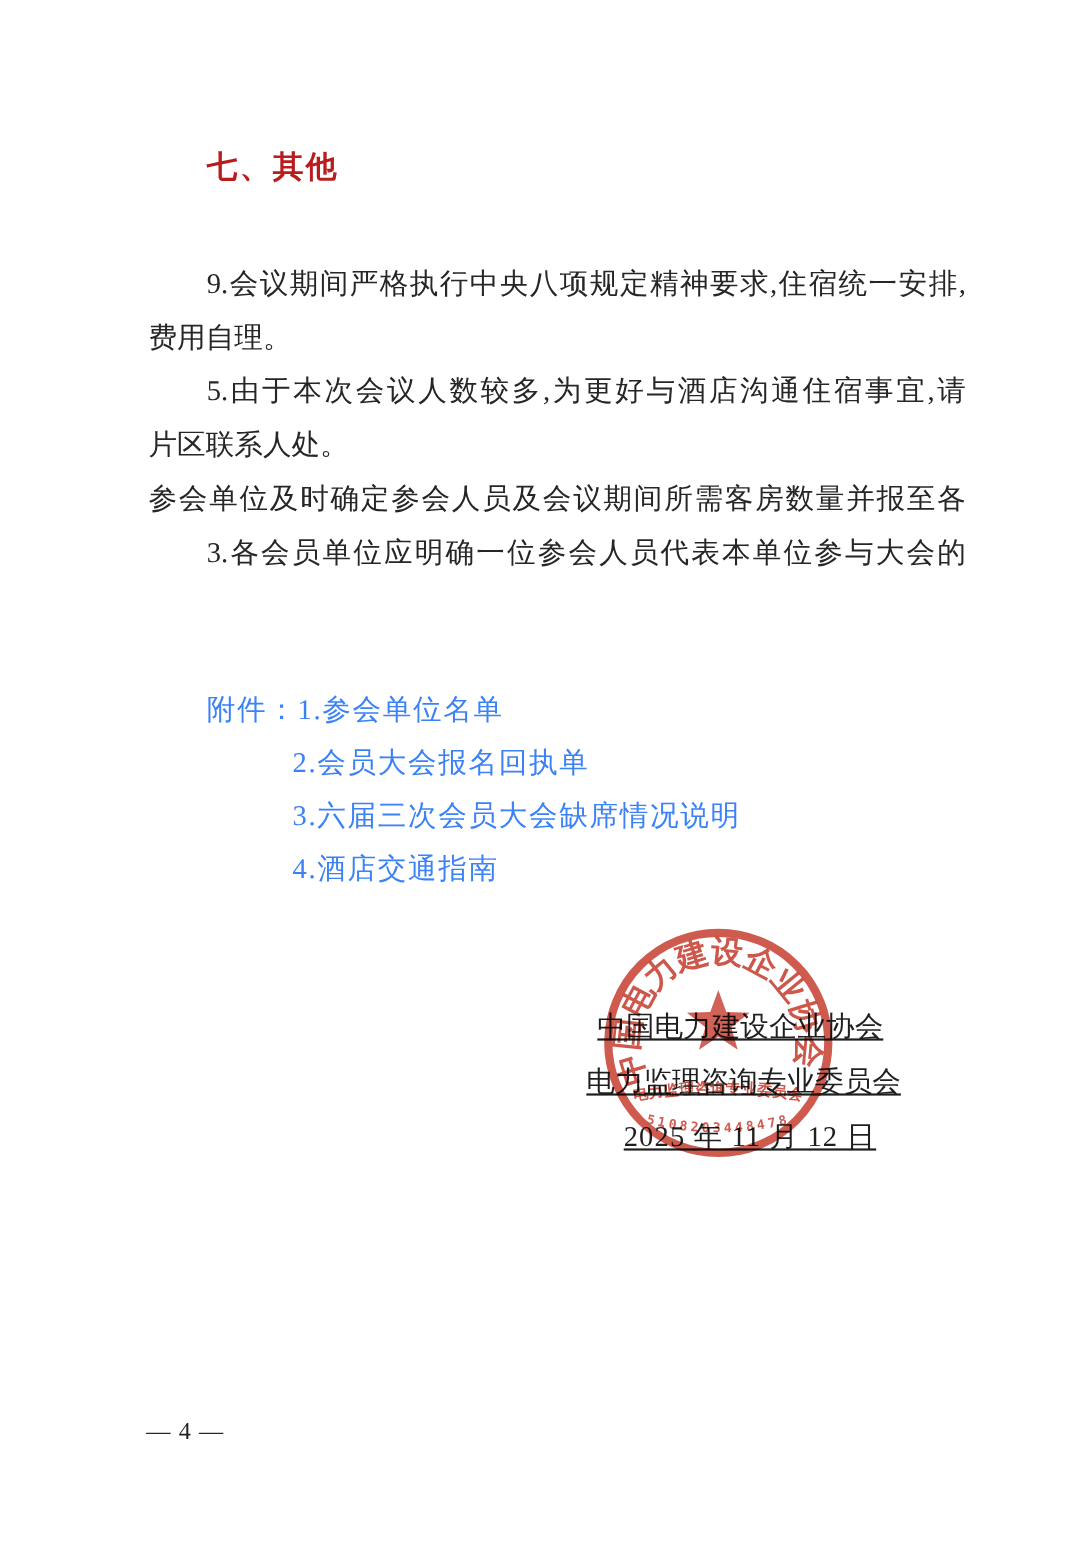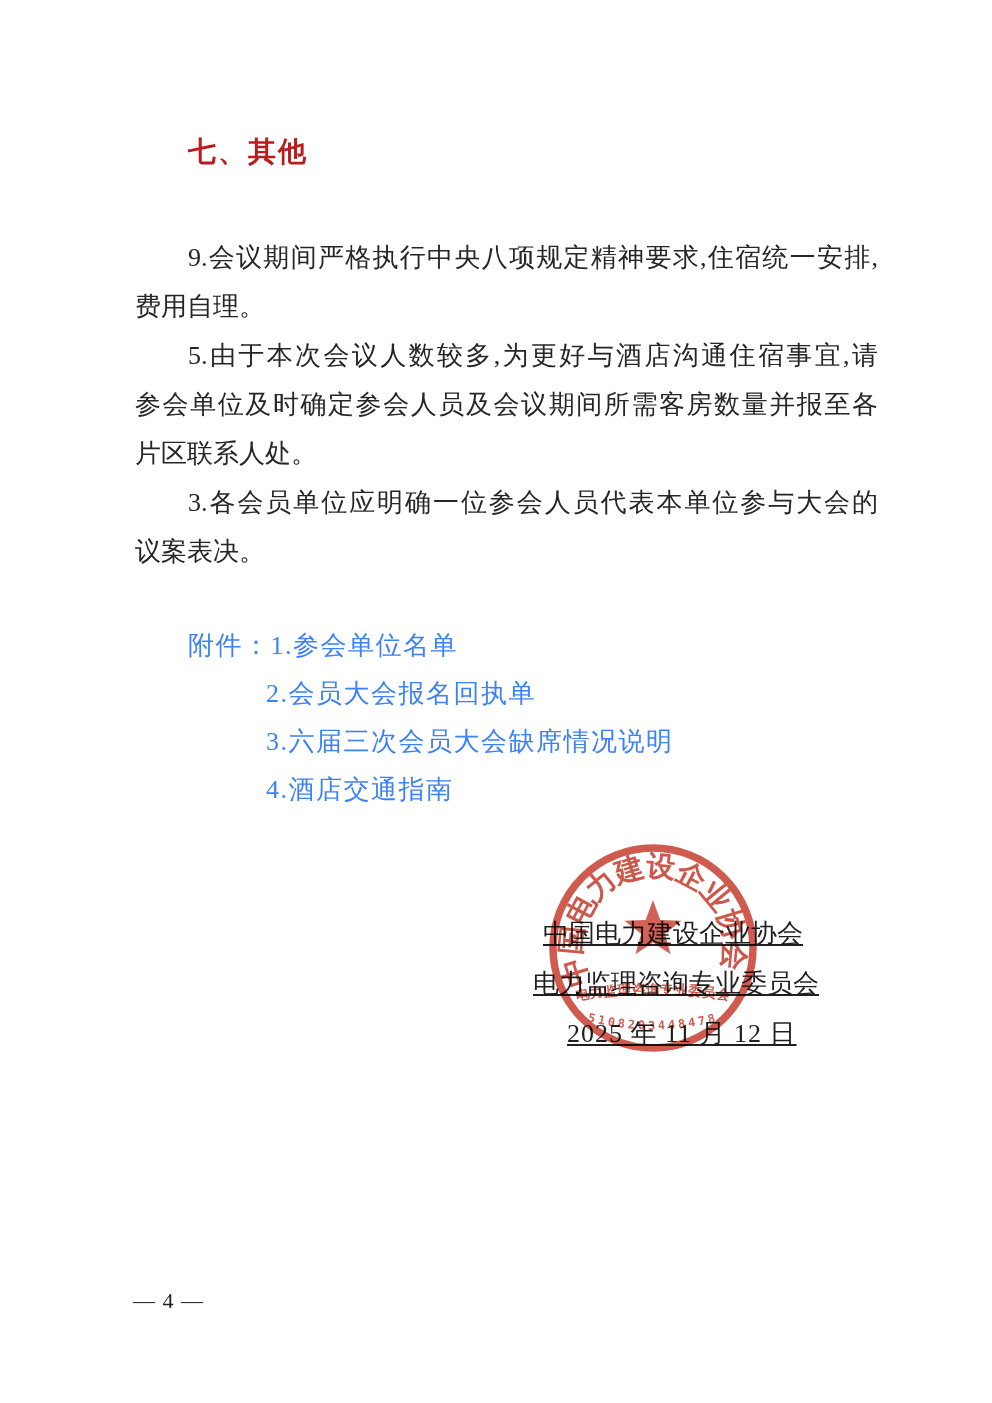--- a/index.html
+++ b/index.html
@@ -60,24 +60,23 @@
 <body>
 
 <div class="page">
 
   <h1 class="heading">七、其他</h1>
 
   <div class="body-block">
     <div class="bl indent fill">9.会议期间严格执行中央八项规定精神要求,住宿统一安排,</div>
     <div class="bl">费用自理。</div>
     <div class="bl indent fill">5.由于本次会议人数较多,为更好与酒店沟通住宿事宜,请</div>
+    <div class="bl">片区联系人处。</div>
     <div class="bl fill">参会单位及时确定参会人员及会议期间所需客房数量并报至各</div>
-    <div class="bl">片区联系人处。</div>
     <div class="bl indent fill">3.各会员单位应明确一位参会人员代表本单位参与大会的</div>
-    <div class="bl">议案表决。</div>
   </div>
 
   <div class="attachments">
     <div class="att-line"><span>附件：</span><span>1.参会单位名单</span></div>
     <div class="att-line att-cont">2.会员大会报名回执单</div>
     <div class="att-line att-cont">3.六届三次会员大会缺席情况说明</div>
     <div class="att-line att-cont">4.酒店交通指南</div>
   </div>
 
   <div class="sig sig1">中国电力建设企业协会</div>

